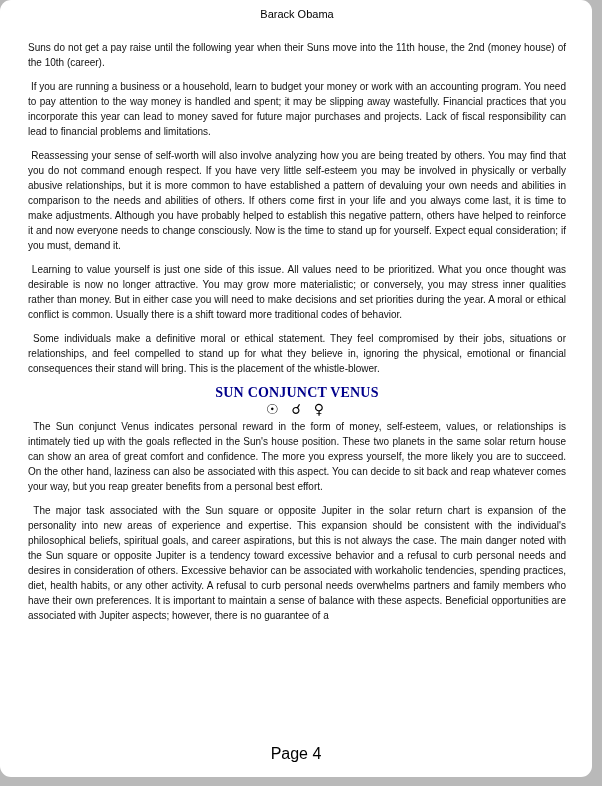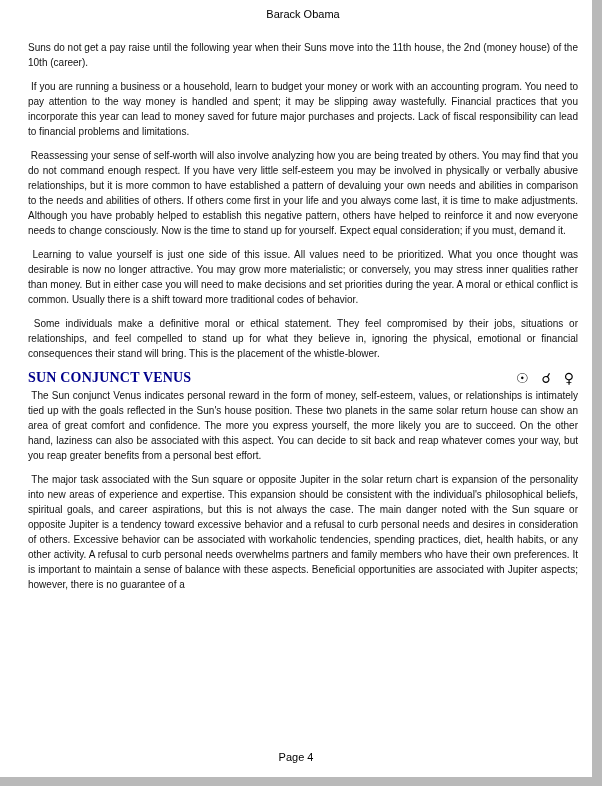--- a/index.html
+++ b/index.html
@@ -16,41 +16,43 @@
     overflow: hidden;
   }
   .page {
     position: absolute;
     left: 0;
     top: 0;
     width: 592px;
     height: 777px;
     background: #ffffff;
     box-sizing: border-box;
-    padding: 8px 14px 0 28px;
+    padding: 8px 26px 0 28px;
+    border-radius: 11px;
   }
   .page-header {
     text-align: center;
     font-size: 11px;
     color: #000000;
     margin-bottom: 20px;
   }
   .para {
     font-size: 10px;
     line-height: 15px;
     color: #111111;
     text-align: justify;
     white-space: pre-wrap;
     margin: 0 0 9px 0;
   }
   .heading-row {
     display: flex;
     justify-content: space-between;
-    align-items: flex-start;
+    align-items: center;
     margin: 3px 0 2px 0;
+    flex-direction: column;
   }
   .heading-title {
     font-family: "Liberation Serif", serif;
     font-weight: bold;
     font-size: 14px;
     color: #00008B;
     letter-spacing: 0.2px;
   }
   .heading-glyphs {
     font-family: "DejaVu Sans", sans-serif;
@@ -59,21 +61,21 @@
     color: #000000;
     letter-spacing: 4px;
     white-space: pre;
   }
   .page-footer {
     position: absolute;
     left: 0;
     right: 0;
     bottom: 14px;
     text-align: center;
-    font-size: 11px;
+    font-size: 16px;
     color: #000000;
   }
 </style>
 </head>
 <body>
 
 <div class="viewport">
   <div class="page">
 
     <div class="page-header">Barack Obama</div>

